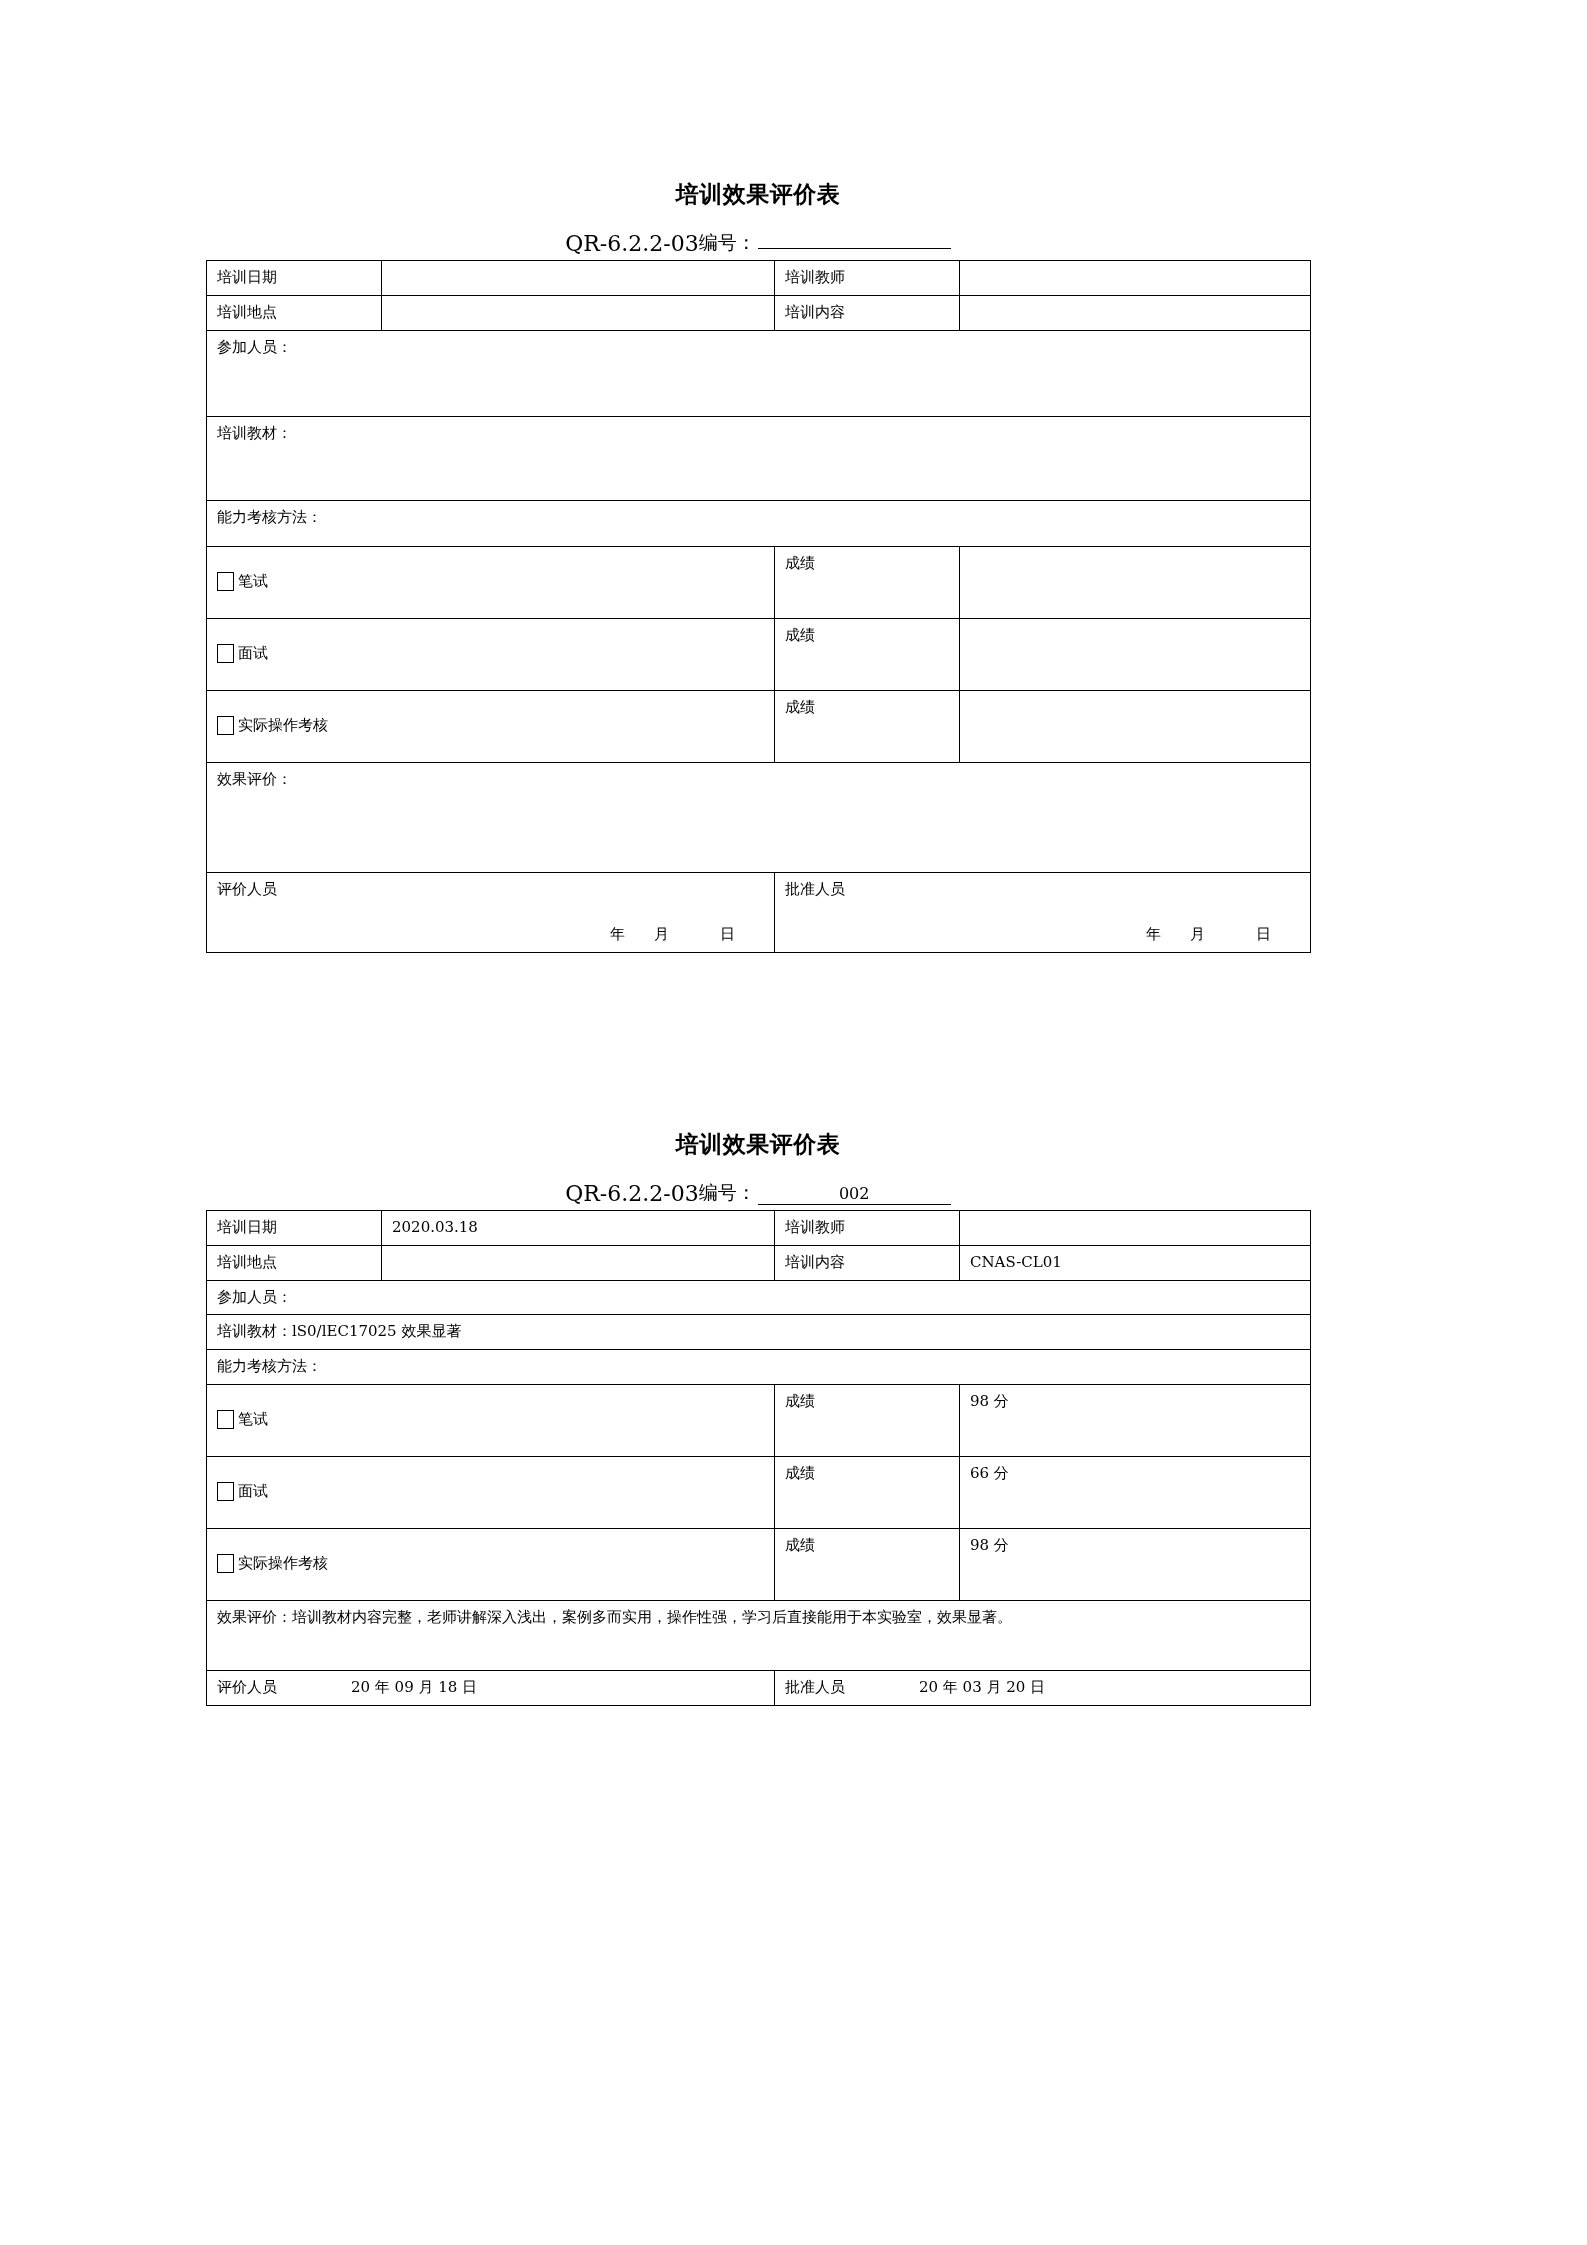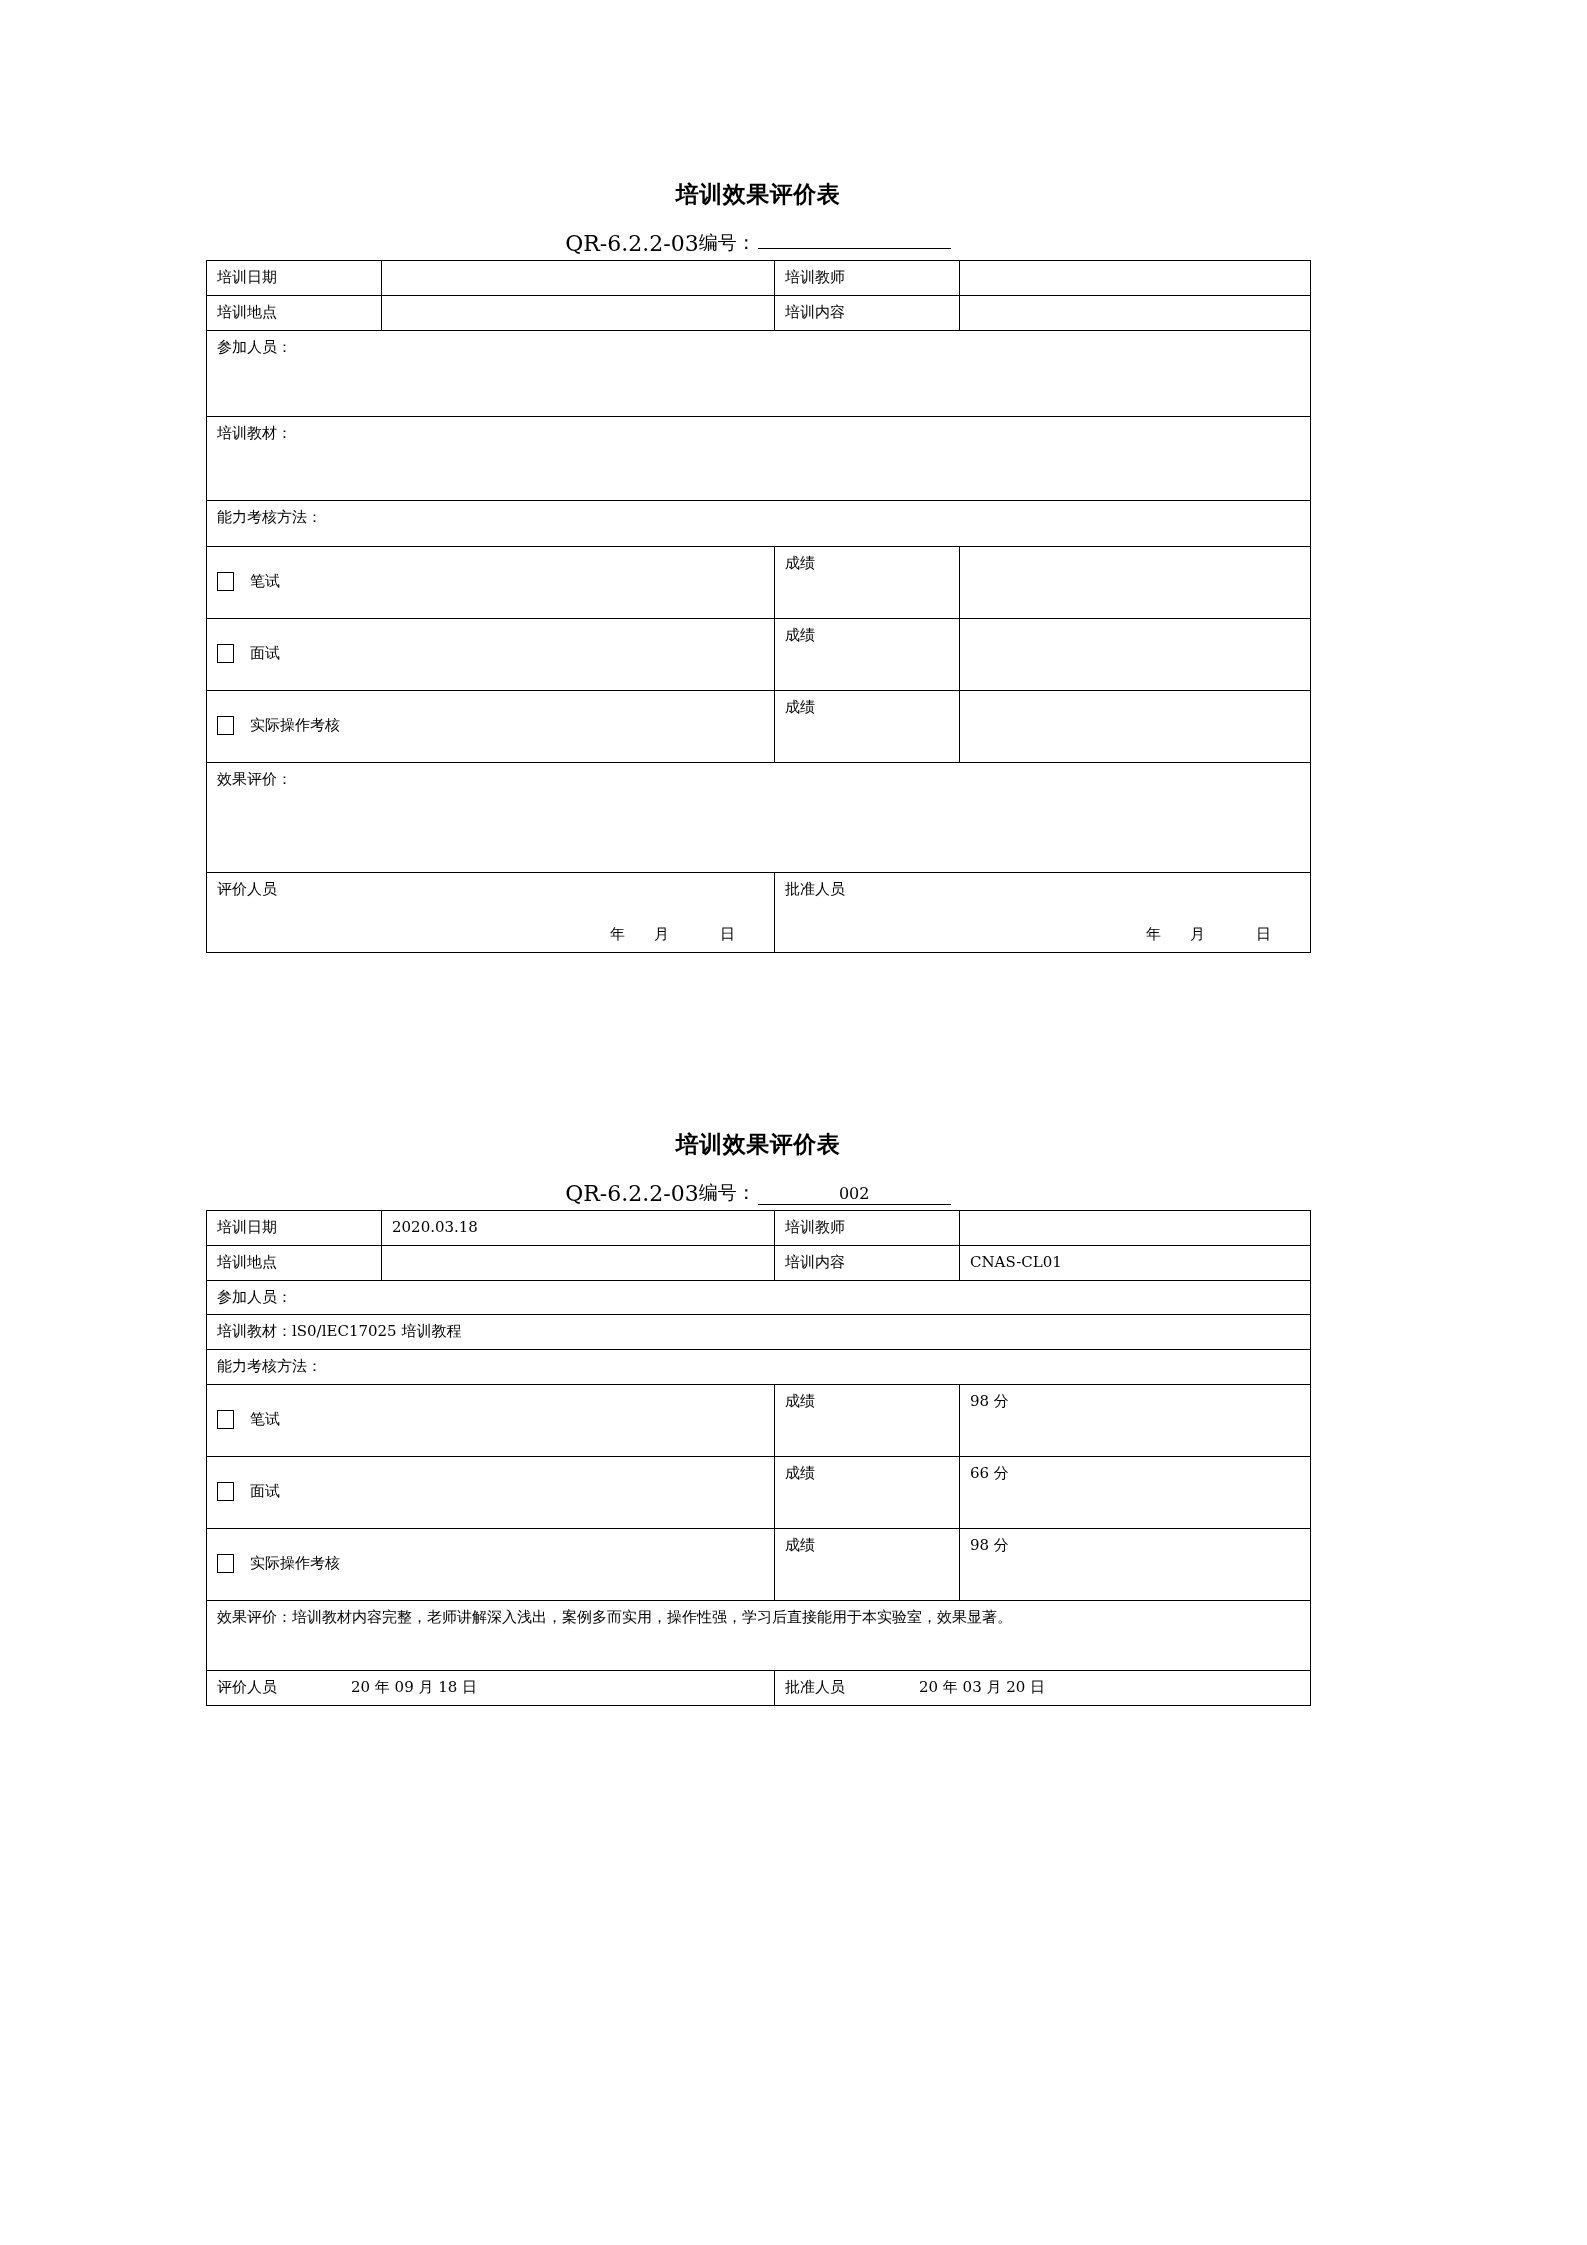--- a/index.html
+++ b/index.html
@@ -85,21 +85,21 @@
     line-height: 1.45;
     font-family: "DejaVu Serif", "Liberation Serif", serif;
   }
   td.label-cell { white-space: nowrap; }
   td.mid { vertical-align: middle; }
 
   .cb-cell { position: relative; }
   .cb-line {
     display: flex;
     align-items: center;
-    gap: 16px;
+    gap: 4px;
   }
   .checkbox {
     display: inline-block;
     width: 17px;
     height: 19px;
     border: 1.6px solid #000;
     box-sizing: border-box;
     flex: none;
   }
   .score-label { text-align: left; }
@@ -266,21 +266,21 @@
           <td class="label-cell mid">培训内容</td>
           <td class="mid">CNAS-CL01</td>
         </tr>
         <tr class="flat-row">
           <td colspan="4">
             <span>参加人员：</span><span></span>
           </td>
         </tr>
         <tr class="flat-row">
           <td colspan="4">
-            <span>培训教材：</span><span>lS0/lEC17025 培训教程</span>
+            <span>培训教材：</span><span>lS0/lEC17025 效果显著</span>
           </td>
         </tr>
         <tr class="flat-row">
           <td colspan="4">能力考核方法：</td>
         </tr>
         <tr class="cbrow">
           <td colspan="2" class="cb-cell">
             <div class="cb-line" style="margin-top:18px;">
               <span class="checkbox"></span>
               <span>笔试</span>

